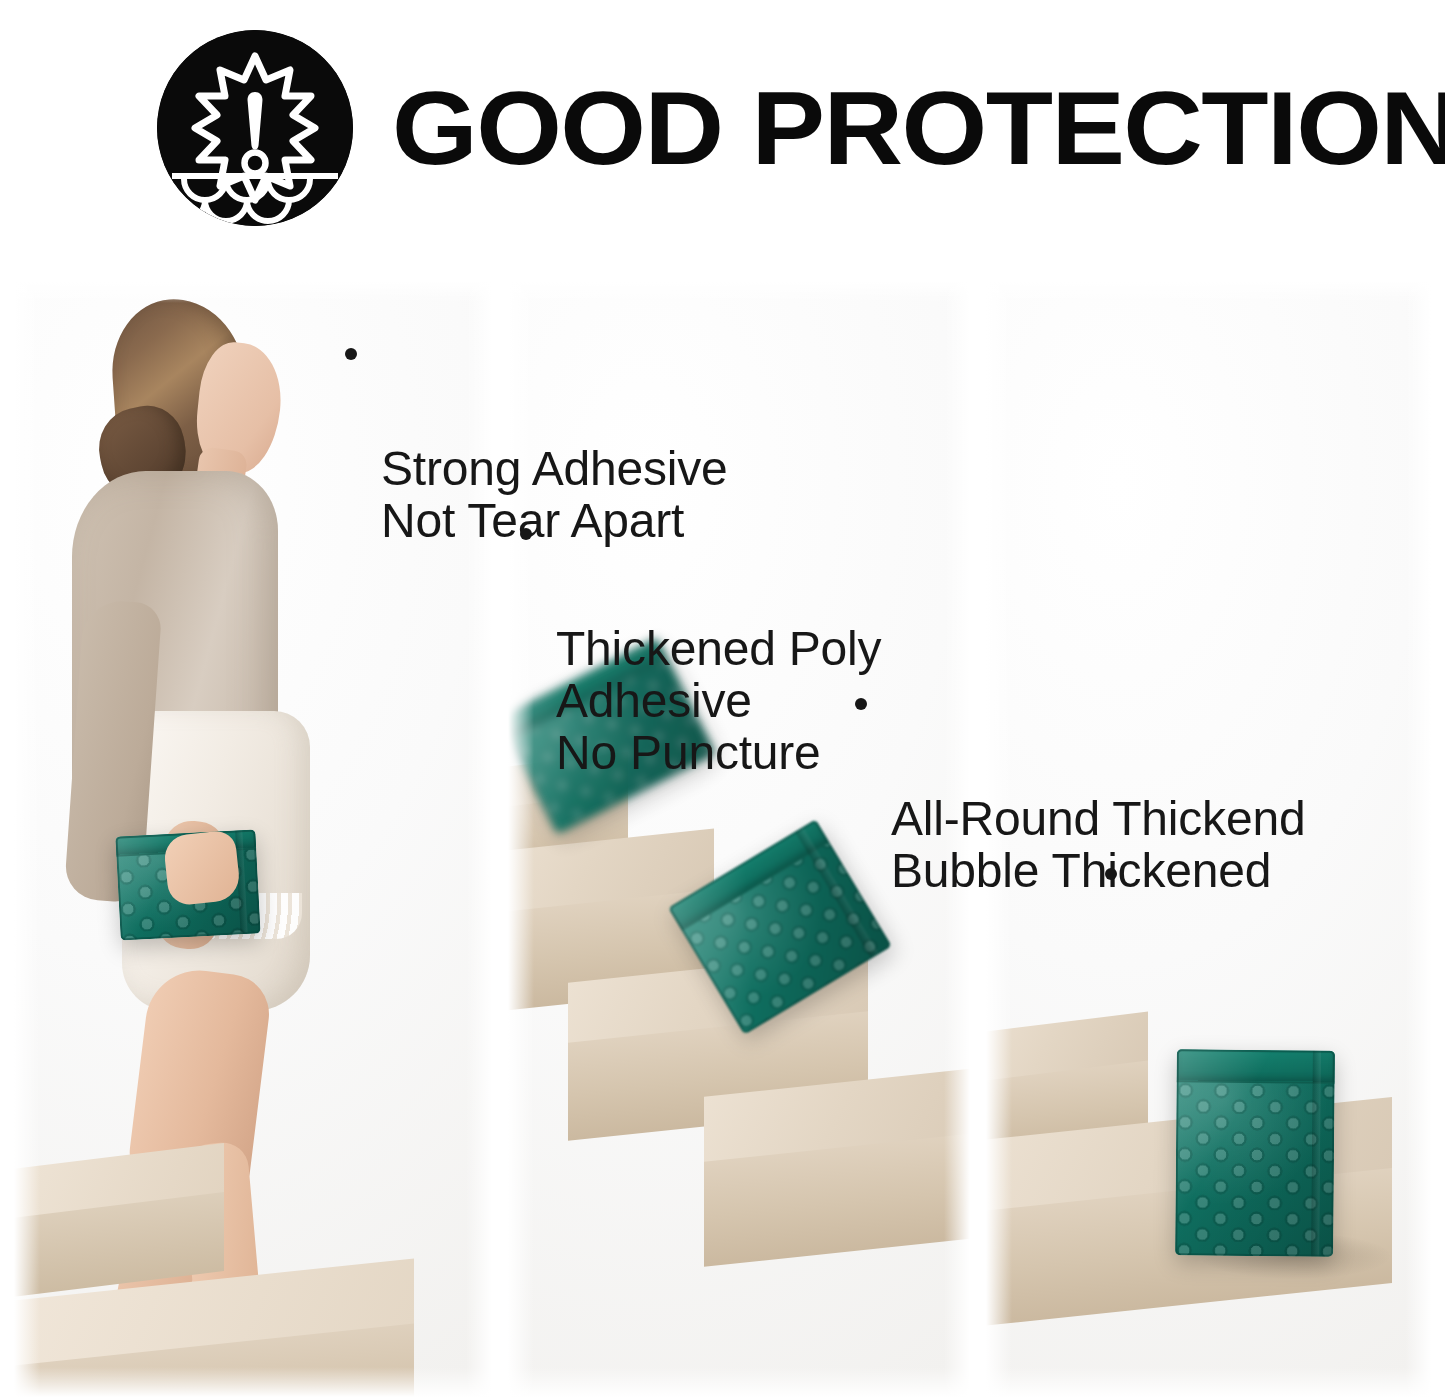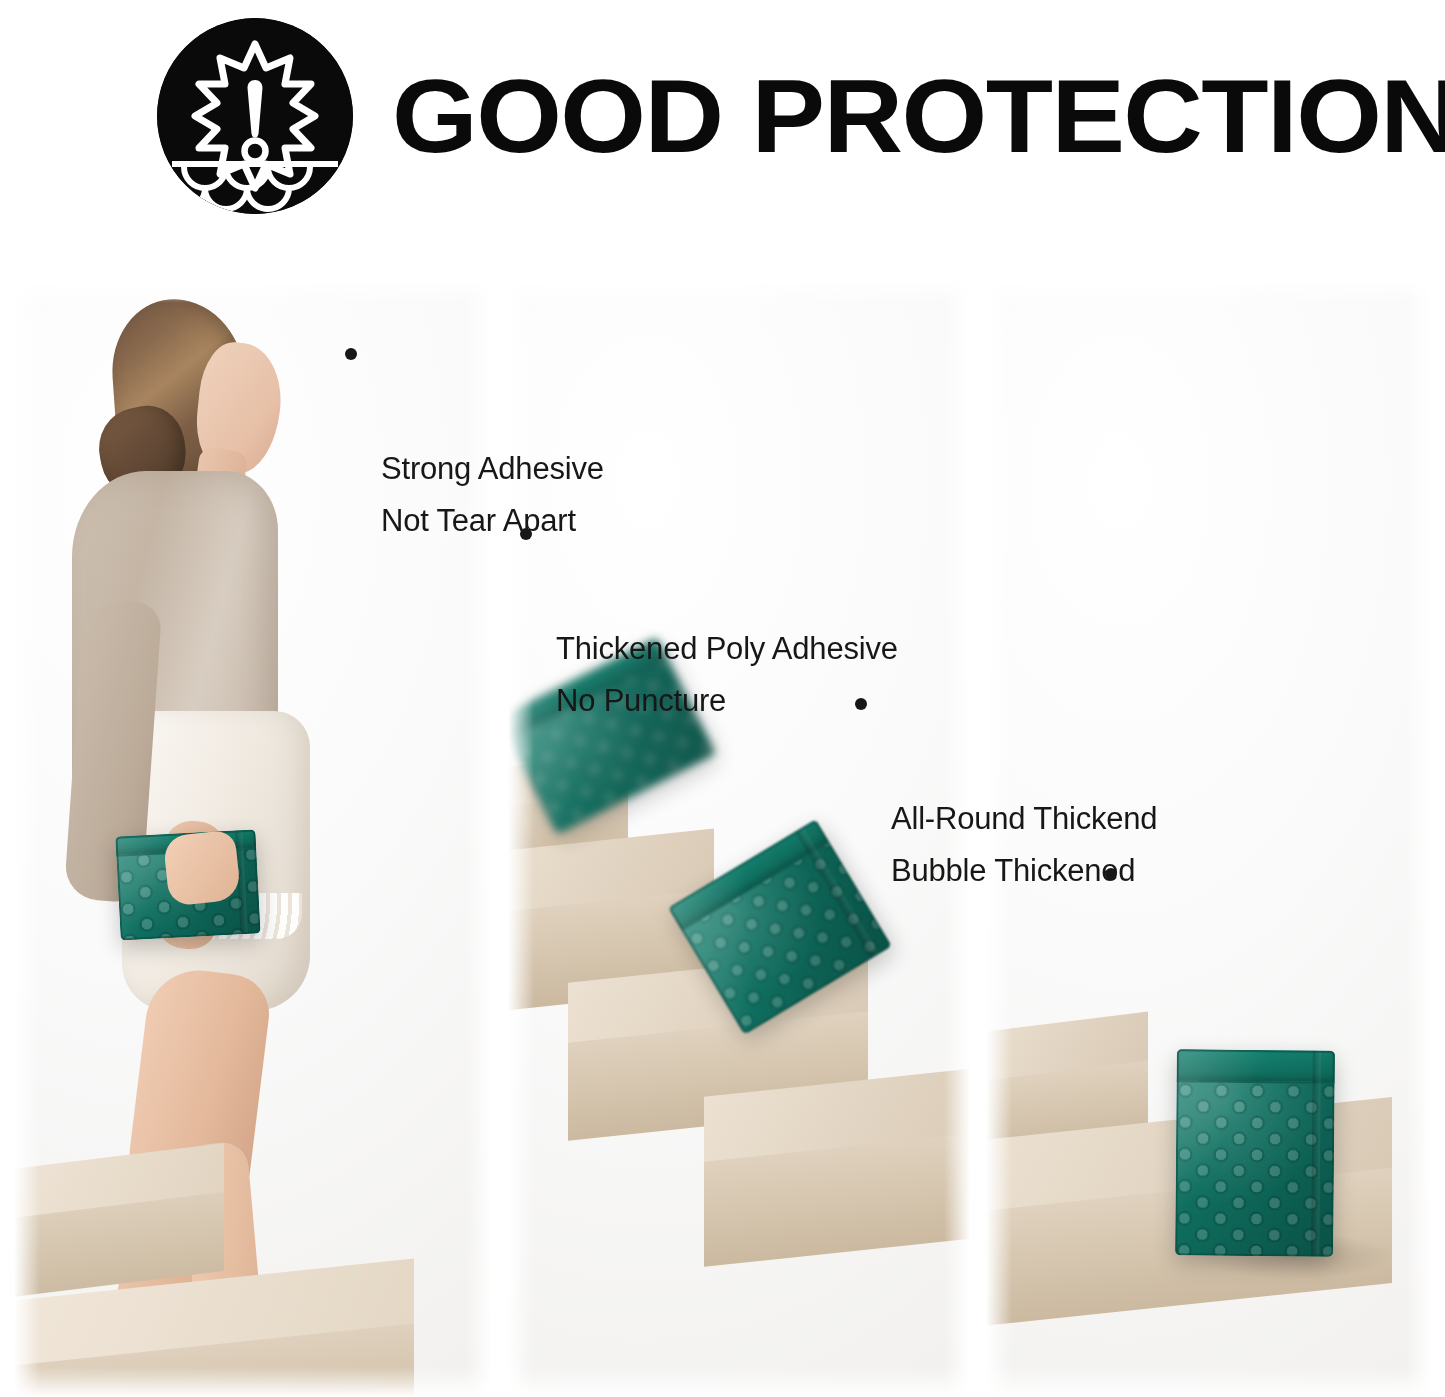--- a/index.html
+++ b/index.html
@@ -7,21 +7,21 @@
   body{
     width:1445px;height:1397px;
     background:#ffffff;
     font-family:"Liberation Sans","DejaVu Sans",sans-serif;
     overflow:hidden;
     position:relative;
   }
   .stage{position:absolute;inset:0;width:1445px;height:1397px;overflow:hidden;background:#fff;}
 
   
-  .header{position:absolute;left:0;top:0;width:1445px;height:272px;}
+  .header{position:absolute;left:0;top:12px;width:1445px;height:272px;}
   .badge{
     position:absolute;left:157px;top:18px;width:196px;height:196px;
     border-radius:50%;background:#0a0a0a;overflow:hidden;
   }
   .badge svg{display:block;width:196px;height:196px;}
   .title{
     position:absolute;left:392px;top:52px;
     width:1000px;height:128px;
     color:#0a0a0a;
     font-size:104px;
@@ -55,21 +55,21 @@
   .wallbg{
     position:absolute;inset:0;
     background:
       radial-gradient(140% 90% at 30% 18%, #ffffff 0%, #fafafa 48%, #f2f1ef 100%);
   }
 
   
   .bullet{
     position:absolute;
     color:#171717;
-    font-size:31px;
+    font-size:48px;
     line-height:52px;
     letter-spacing:-0.2px;
     white-space:pre-line;
     z-index:40;
   }
   .bullet .dot{
     position:absolute;left:0;top:9px;
     width:12px;height:12px;border-radius:50%;background:#171717;
   }
   .bullet .txt{display:block;padding-left:36px;}

